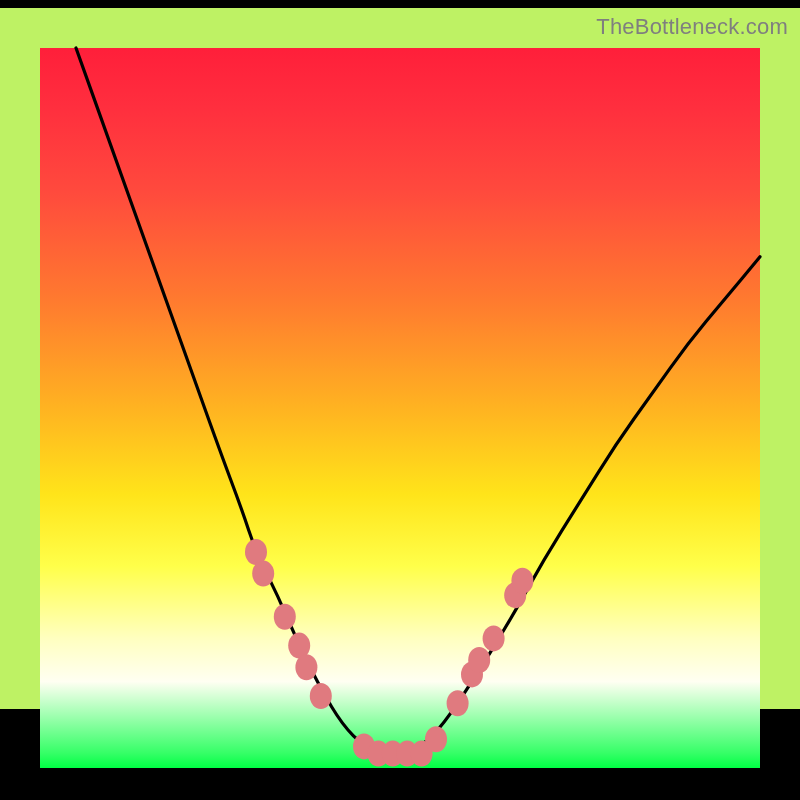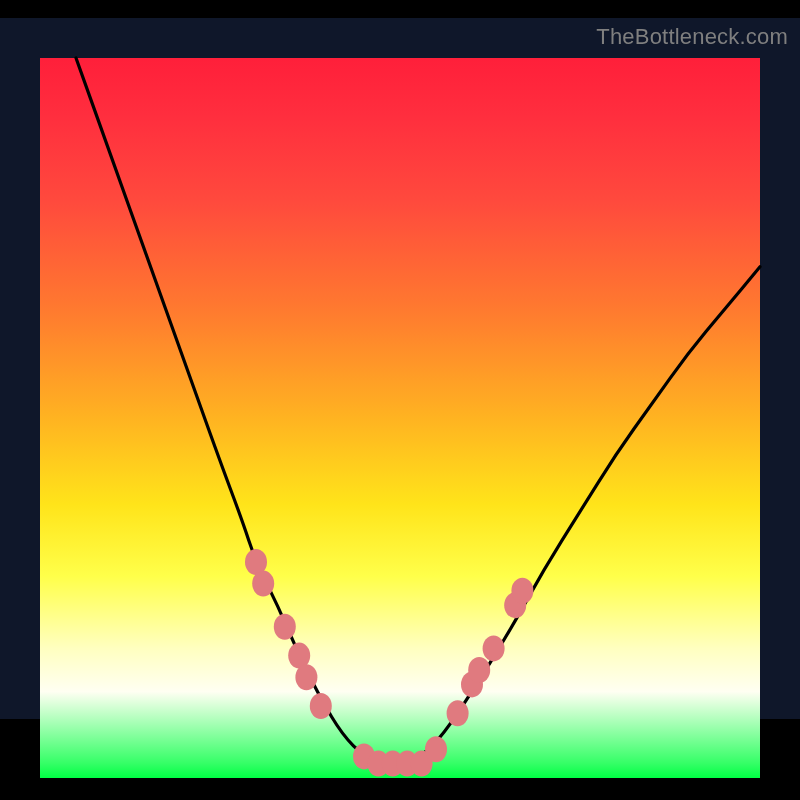--- a/index.html
+++ b/index.html
@@ -7,24 +7,24 @@
     padding: 0;
     width: 800px;
     height: 800px;
     background: #000;
     font-family: Arial, Helvetica, sans-serif;
     overflow: hidden;
   }
   .frame {
     position: absolute;
     left: 0;
-    top: 18px;
+    top: 8px;
     width: 800px;
     height: 701px;
-    background: #0f172a;
+    background: #bef264;
   }
   .plot-area {
     position: absolute;
     left: 40px;
     top: 40px;
     width: 720px;
     height: 720px;
     
     background: linear-gradient(to bottom,
       #ff1f3a 0%,

